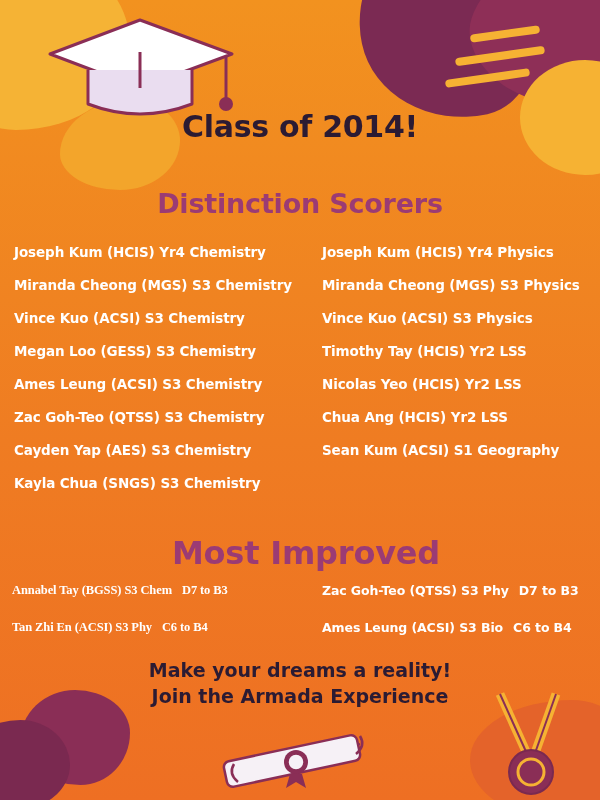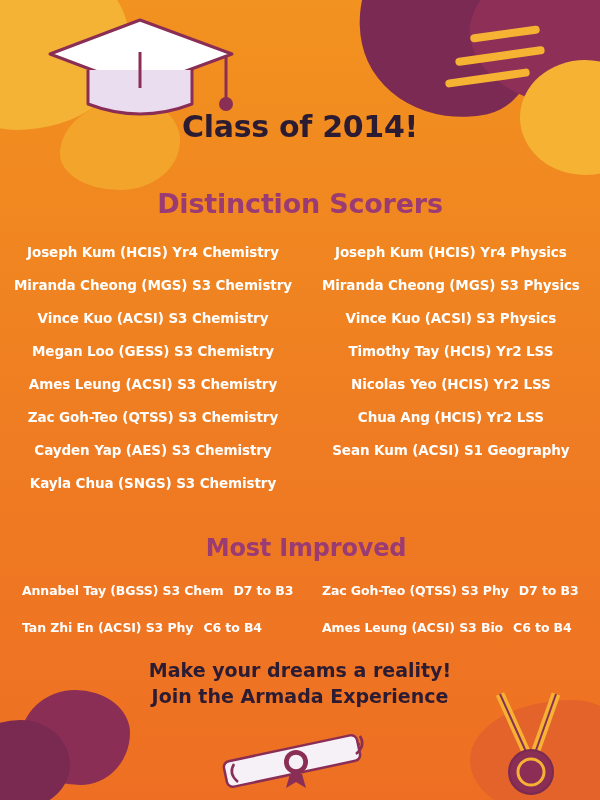--- a/index.html
+++ b/index.html
@@ -138,31 +138,30 @@
     font-size: 27px;
     letter-spacing: -0.2px;
   }
   .subtitle2 {
     position: absolute;
     top: 534px;
     left: 12px; right: 0;
     text-align: center;
     color: #9B3B74;
     font-weight: bold;
-    font-size: 24px;
+    font-size: 32px;
     letter-spacing: -0.2px;
   }
 
   .cols {
     position: absolute;
     top: 236px;
     left: 0;
     width: 504px;
     display: flex;
-    text-align: center;
   }
   .col {
     width: 300px;
     box-sizing: border-box;
   }
   .col-left  { padding-left: 14px; }
   .col-right { padding-left: 30px; }
   .name-row {
     color: #FFFFFF;
     font-size: 13.5px;
@@ -174,21 +173,21 @@
   }
 
   .improved {
     position: absolute;
     top: 572px;
     left: 0;
     width: 600px;
     display: flex;
   }
   .imp-col { width: 300px; box-sizing: border-box; }
-  .imp-col-left  { padding-left: 22px; }
+  .imp-col-left  { padding-left: 12px; font-family: Liberation Serif, serif; }
   .imp-col-right { padding-left: 22px; }
   .imp-row {
     color: #FFFFFF;
     font-size: 12.5px;
     font-weight: bold;
     height: 37px;
     line-height: 37px;
     white-space: nowrap;
     letter-spacing: -0.1px;
   }

